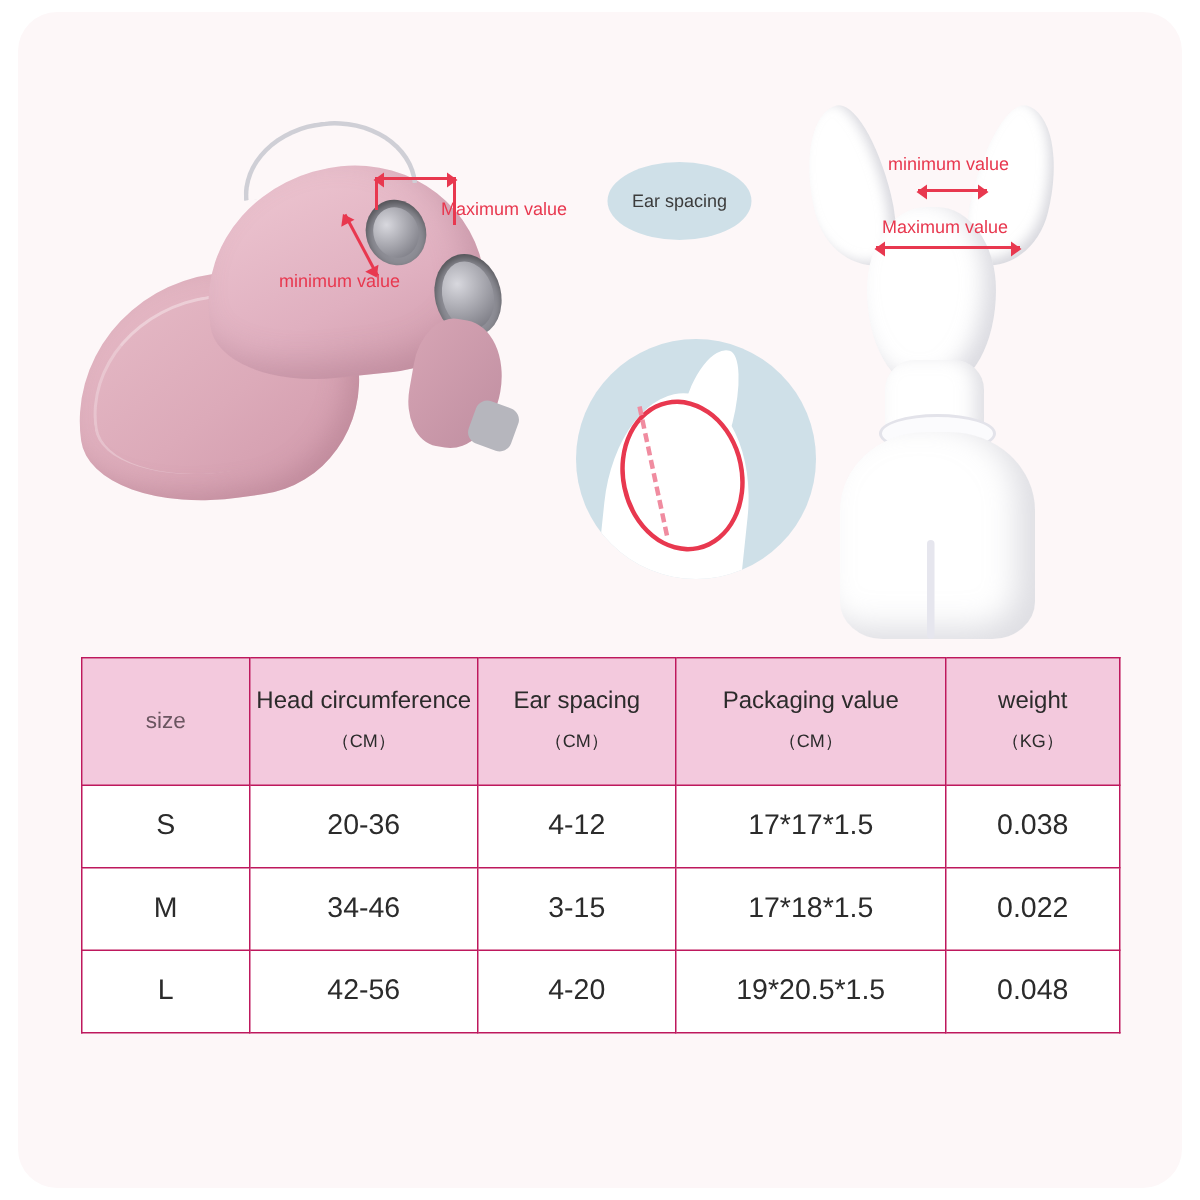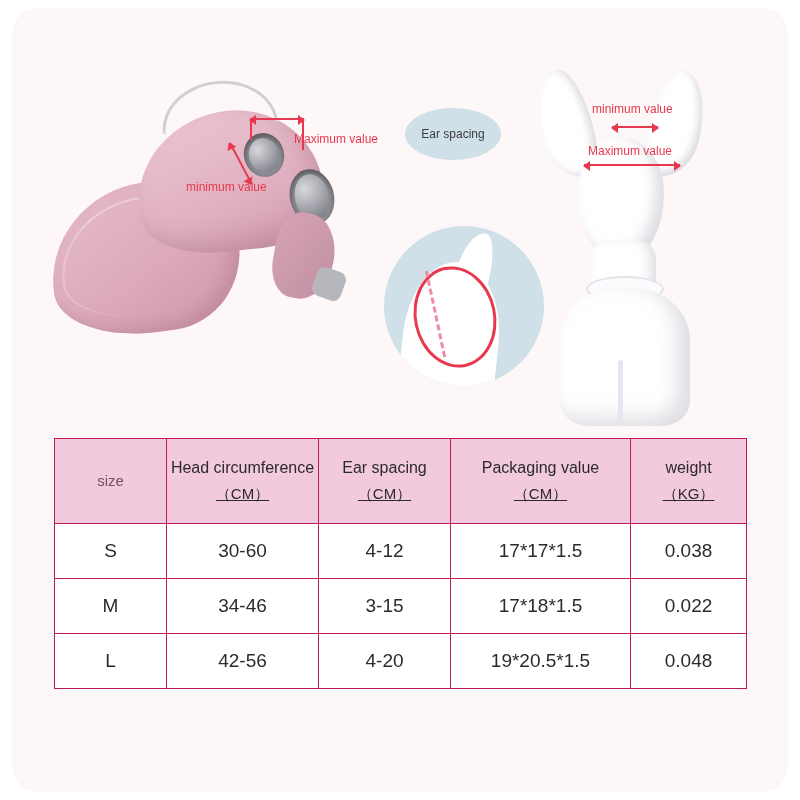--- a/index.html
+++ b/index.html
@@ -330,21 +330,21 @@
   .size-table tbody td {
     height: 52px;
     font-size: 19px;
     background: #ffffff;
   }
   .col-size { width: 112px; }
   .col-head { width: 152px; }
   .col-ear  { width: 132px; }
   .col-pack { width: 180px; }
   .col-weight { width: 116px; }
-  .unit { display: block; font-size: 15px; text-decoration: underline; }
+  .unit { display: block; font-size: 12px; }
 </style>
 </head>
 <body>
 
 <div class="page">
   <div class="card">
 
     <div class="illustration-area">
 
       <div class="cap-photo">
@@ -427,21 +427,21 @@
           </th>
           <th>
             <span>weight</span>
             <span class="unit">（KG）</span>
           </th>
         </tr>
       </thead>
       <tbody>
         <tr>
           <td>S</td>
-          <td>30-60</td>
+          <td>20-36</td>
           <td>4-12</td>
           <td>17*17*1.5</td>
           <td>0.038</td>
         </tr>
         <tr>
           <td>M</td>
           <td>34-46</td>
           <td>3-15</td>
           <td>17*18*1.5</td>
           <td>0.022</td>

